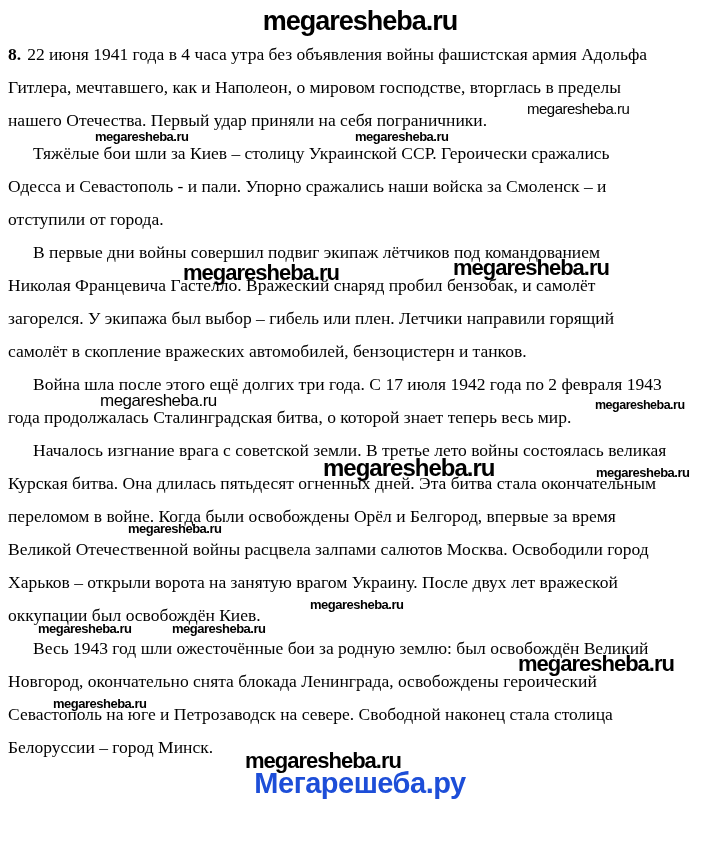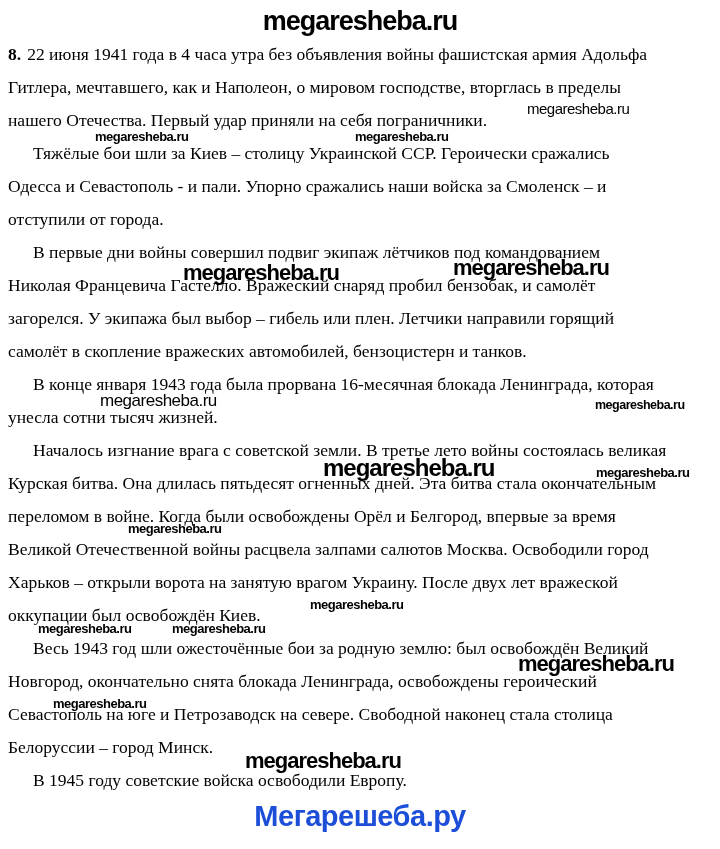--- a/index.html
+++ b/index.html
@@ -75,33 +75,32 @@
     <p class="para first"><b class="item-number">8.</b><span>22 июня 1941 года в 4 часа утра без объявления войны фашистская армия Адольфа
 Гитлера, мечтавшего, как и Наполеон, о мировом господстве, вторглась в пределы
 нашего Отечества. Первый удар приняли на себя пограничники.</span></p>
     <p class="para indent">Тяжёлые бои шли за Киев – столицу Украинской ССР. Героически сражались
 Одесса и Севастополь - и пали. Упорно сражались наши войска за Смоленск – и
 отступили от города.</p>
     <p class="para indent">В первые дни войны совершил подвиг экипаж лётчиков под командованием
 Николая Францевича Гастелло. Вражеский снаряд пробил бензобак, и самолёт
 загорелся. У экипажа был выбор – гибель или плен. Летчики направили горящий
 самолёт в скопление вражеских автомобилей, бензоцистерн и танков.</p>
-    <p class="para indent">В конце января 1943 года была прорвана 16-месячная блокада Ленинграда, которая
-унесла сотни тысяч жизней.</p>
+    <p class="para indent">Война шла после этого ещё долгих три года. С 17 июля 1942 года по 2 февраля 1943
+года продолжалась Сталинградская битва, о которой знает теперь весь мир.</p>
     <p class="para indent">Началось изгнание врага с советской земли. В третье лето войны состоялась великая
 Курская битва. Она длилась пятьдесят огненных дней. Эта битва стала окончательным
 переломом в войне. Когда были освобождены Орёл и Белгород, впервые за время
 Великой Отечественной войны расцвела залпами салютов Москва. Освободили город
 Харьков – открыли ворота на занятую врагом Украину. После двух лет вражеской
 оккупации был освобождён Киев.</p>
     <p class="para indent">Весь 1943 год шли ожесточённые бои за родную землю: был освобождён Великий
 Новгород, окончательно снята блокада Ленинграда, освобождены героический
 Севастополь на юге и Петрозаводск на севере. Свободной наконец стала столица
 Белоруссии – город Минск.</p>
-    <p class="para indent">В 1945 году советские войска освободили Европу.</p>
   </div>
 
   <div class="site-footer">Мегарешеба.ру</div>
 
   <div class="watermarks-layer">
       <span class="wm" style="left: 527px; top: 101px; font-size: 15px; font-weight: 400;">megaresheba.ru</span>
       <span class="wm" style="left: 95px; top: 130px; font-size: 13px; font-weight: 700;">megaresheba.ru</span>
       <span class="wm" style="left: 355px; top: 130px; font-size: 13px; font-weight: 700;">megaresheba.ru</span>
       <span class="wm big" style="left: 183px; top: 262px; font-size: 22px; font-weight: 700;">megaresheba.ru</span>
       <span class="wm big" style="left: 453px; top: 257px; font-size: 22px; font-weight: 700;">megaresheba.ru</span>

